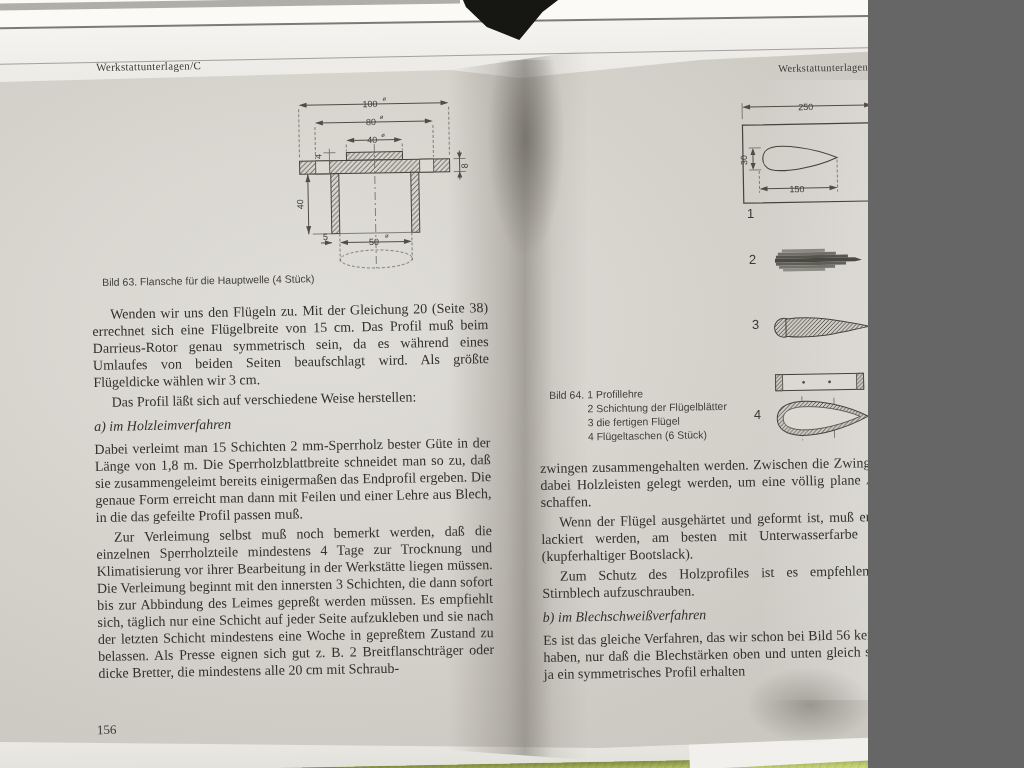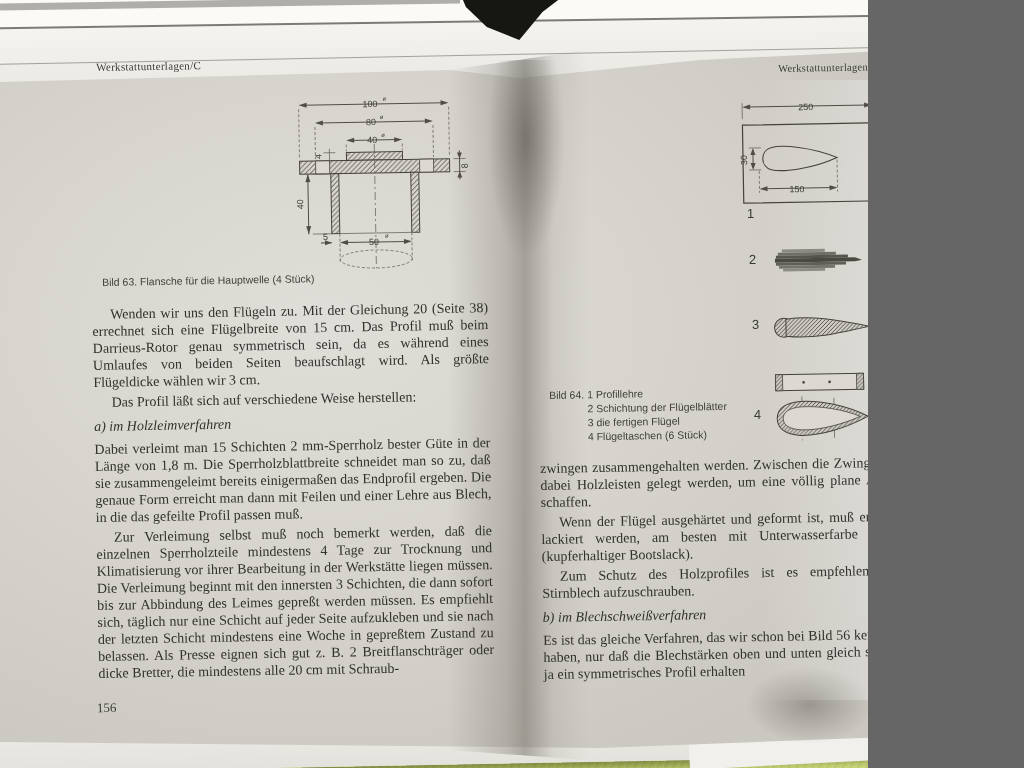--- a/index.html
+++ b/index.html
@@ -194,21 +194,21 @@
   <div class="abs content cap" style="left:102px;top:276px;">Bild 63. Flansche für die Hauptwelle (4 Stück)</div>
 
   <div class="abs content bodycol" style="left:92px;top:306px;width:396px;">
     <p class="ind">Wenden wir uns den Flügeln zu. Mit der Gleichung 20 (Seite 38) errechnet sich eine Flügelbreite von 15 cm. Das Profil muß beim Darrieus-Rotor genau symmetrisch sein, da es während eines Umlaufes von beiden Seiten beaufschlagt wird. Als größte Flügeldicke wählen wir 3 cm.</p>
     <p class="ind">Das Profil läßt sich auf verschiedene Weise herstellen:</p>
     <p class="shead">a) im Holzleimverfahren</p>
     <p>Dabei verleimt man 15 Schichten 2 mm-Sperrholz bester Güte in der Länge von 1,8 m. Die Sperrholzblattbreite schneidet man so zu, daß sie zusammengeleimt bereits einigermaßen das Endprofil ergeben. Die genaue Form erreicht man dann mit Feilen und einer Lehre aus Blech, in die das gefeilte Profil passen muß.</p>
     <p class="ind">Zur Verleimung selbst muß noch bemerkt werden, daß die einzelnen Sperrholzteile mindestens 4 Tage zur Trocknung und Klimatisierung vor ihrer Bearbeitung in der Werkstätte liegen müssen. Die Verleimung beginnt mit den innersten 3 Schichten, die dann sofort bis zur Abbindung des Leimes gepreßt werden müssen. Es empfiehlt sich, täglich nur eine Schicht auf jeder Seite aufzukleben und sie nach der letzten Schicht mindestens eine Woche in gepreßtem Zustand zu belassen. Als Presse eignen sich gut z. B. 2 Breitflanschträger oder dicke Bretter, die mindestens alle 20 cm mit Schraub-</p>
   </div>
 
-  <div class="abs content pgnum" style="left:97px;top:700px;">156</div>
+  <div class="abs content pgnum" style="left:97px;top:722px;">156</div>
 
   <div class="abs content hdr" style="left:778px;top:63px;font-size:10.5px;">Werkstattunterlagen/C</div>
 
   <svg class="abs content fig" style="left:727px;top:98px;" width="165" height="118" viewBox="0 0 165 118">
     <g>
       <line class="dln" x1="20" y1="8" x2="142" y2="8"></line>
       <polygon class="arr" points="16,8 24,5.5 24,10.5"></polygon>
         <polygon class="arr" points="146,8 138,5.5 138,10.5"></polygon>
       <path class="thin" d="M16,4 V20 M146,4 V20"></path>
       <text class="dt" x="72" y="12">250</text>

